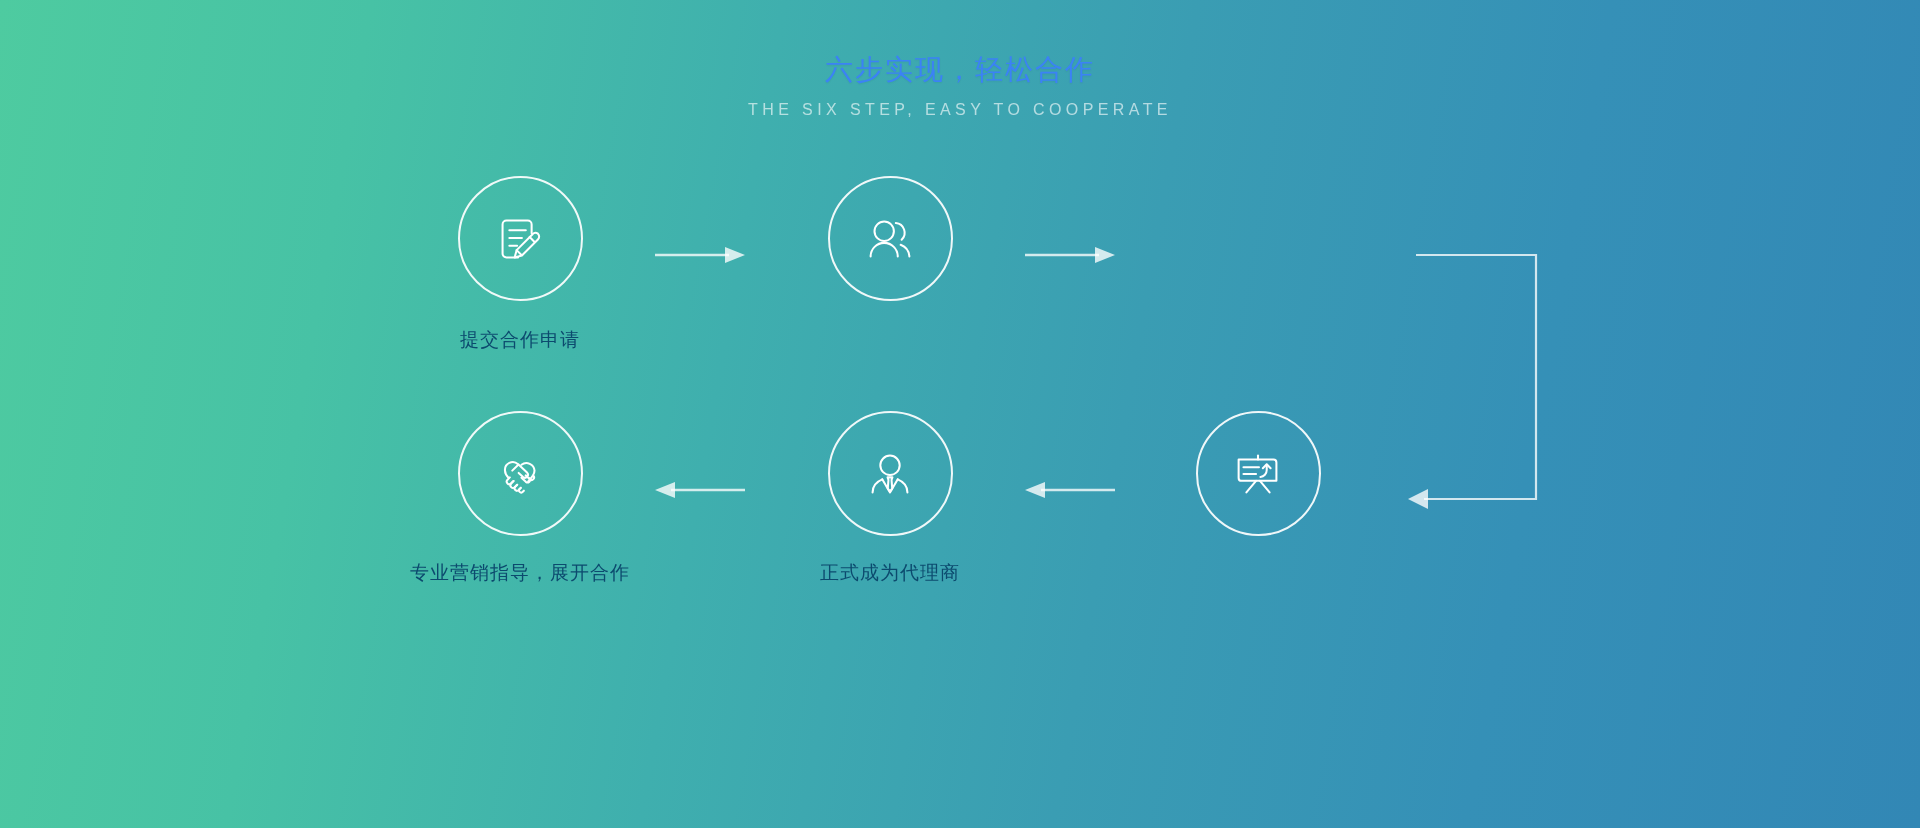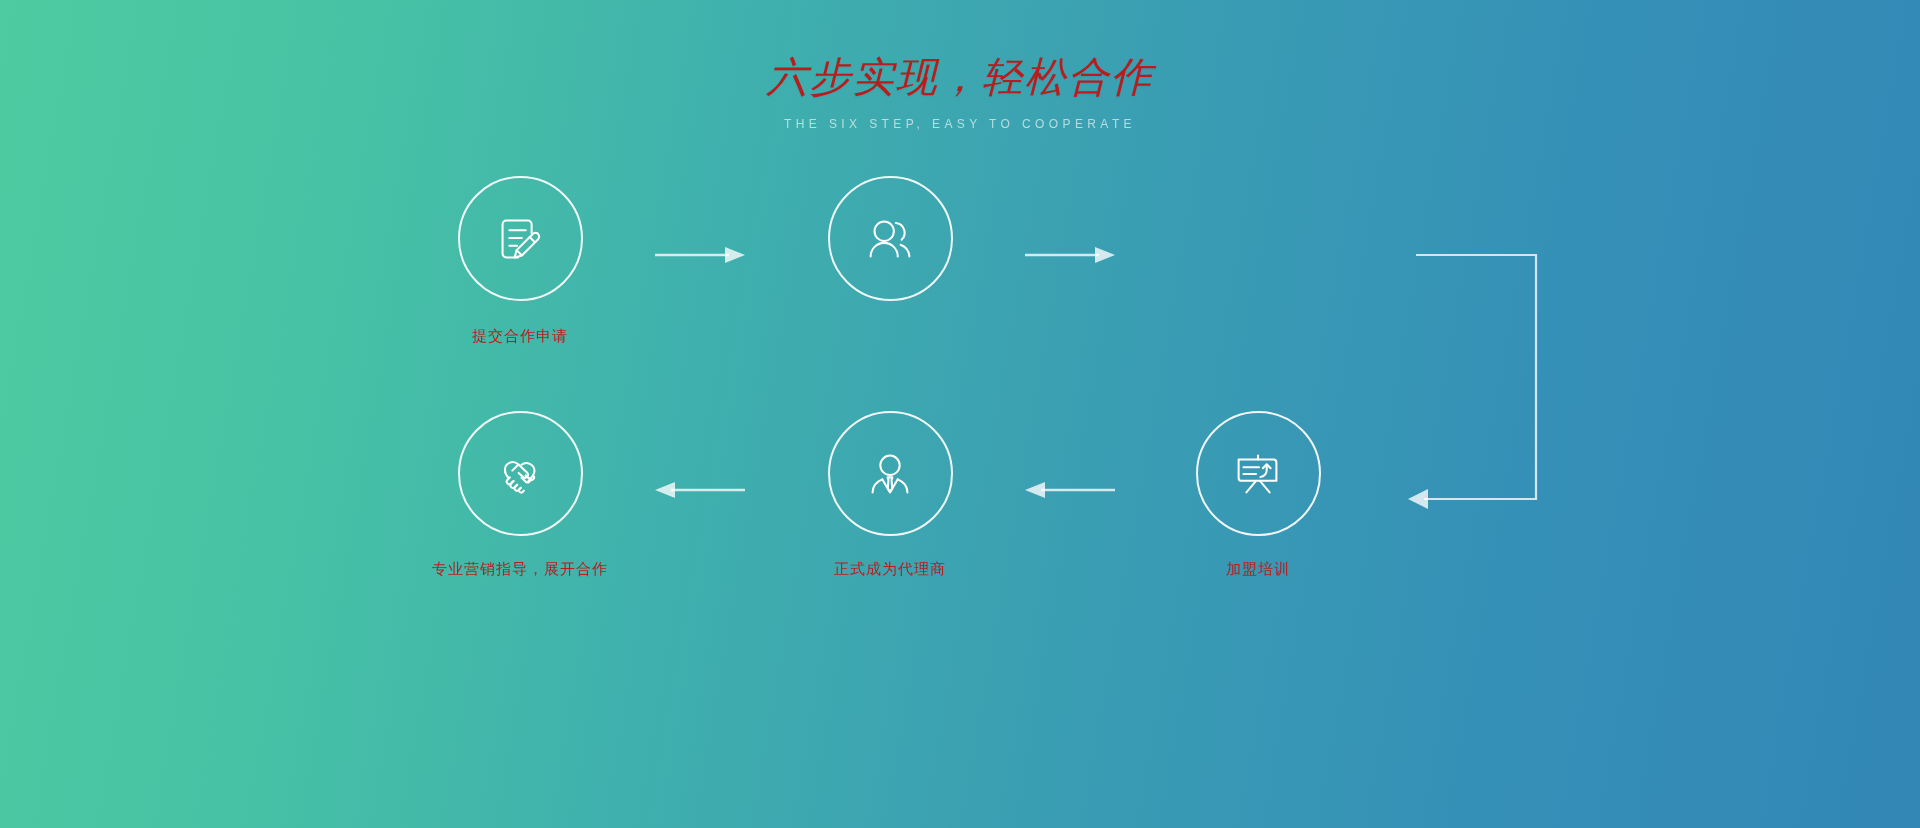--- a/index.html
+++ b/index.html
@@ -28,32 +28,31 @@
   
   .header {
     position: absolute;
     top: 52px;
     left: 0;
     width: 1920px;
     text-align: center;
   }
 
   .page-title {
-    font-size: 41px;
+    font-size: 28px;
     font-weight: 400;
     letter-spacing: 2px;
     line-height: 1.25;
-    color: #b91c1c;
+    color: #3b82f6;
     text-shadow: 0 1px 2px rgba(0,0,0,0.06);
-    font-style: italic;
   }
 
   .page-subtitle {
     margin-top: 14px;
-    font-size: 12px;
+    font-size: 16px;
     letter-spacing: 4.4px;
     font-weight: 400;
     color: rgba(255,255,255,0.62);
   }
 
   
   .steps {
     position: absolute;
     top: 176px;
     left: 370px;
@@ -94,24 +93,24 @@
   .circle svg * {
     stroke: #ffffff;
     stroke-width: 2.1;
     stroke-linecap: round;
     stroke-linejoin: round;
     fill: none;
   }
 
   .step-label {
     margin-top: 26px;
-    font-size: 15px;
+    font-size: 19px;
     font-weight: 400;
     letter-spacing: 1px;
-    color: #b91c1c;
+    color: #0c4a6e;
     white-space: nowrap;
   }
 
   .step-row2 .step-label { margin-top: 24px; }
 
   
   .arrow {
     position: absolute;
     height: 24px;
   }
@@ -213,21 +212,20 @@
           <line x1="32" y1="13" x2="32" y2="17"></line>
           <path d="M12 17 h36 a3 3 0 0 1 3 3 v19 h-36 a3 3 0 0 1 -3 -3 z"></path>
           <line x1="17" y1="25" x2="33" y2="25"></line>
           <line x1="17" y1="32" x2="30" y2="32"></line>
           <path d="M34.5 35 a7 7 0 0 0 6.5 -7 v-5.5"></path>
           <polyline points="37,26 41,22 45,26"></polyline>
           <line x1="30" y1="39" x2="20" y2="51"></line>
           <line x1="34" y1="39" x2="44" y2="51"></line>
         </svg>
       </div>
-      <div class="step-label">加盟培训</div>
     </div>
 
   </div>
 
   <div class="arrow arrow-r1-a">
     <svg width="90" height="24" viewBox="0 0 90 24">
       <line x1="0" y1="12" x2="74" y2="12" stroke-width="2.4"></line>
       <polygon points="70,4 90,12 70,20"></polygon>
     </svg>
   </div>

